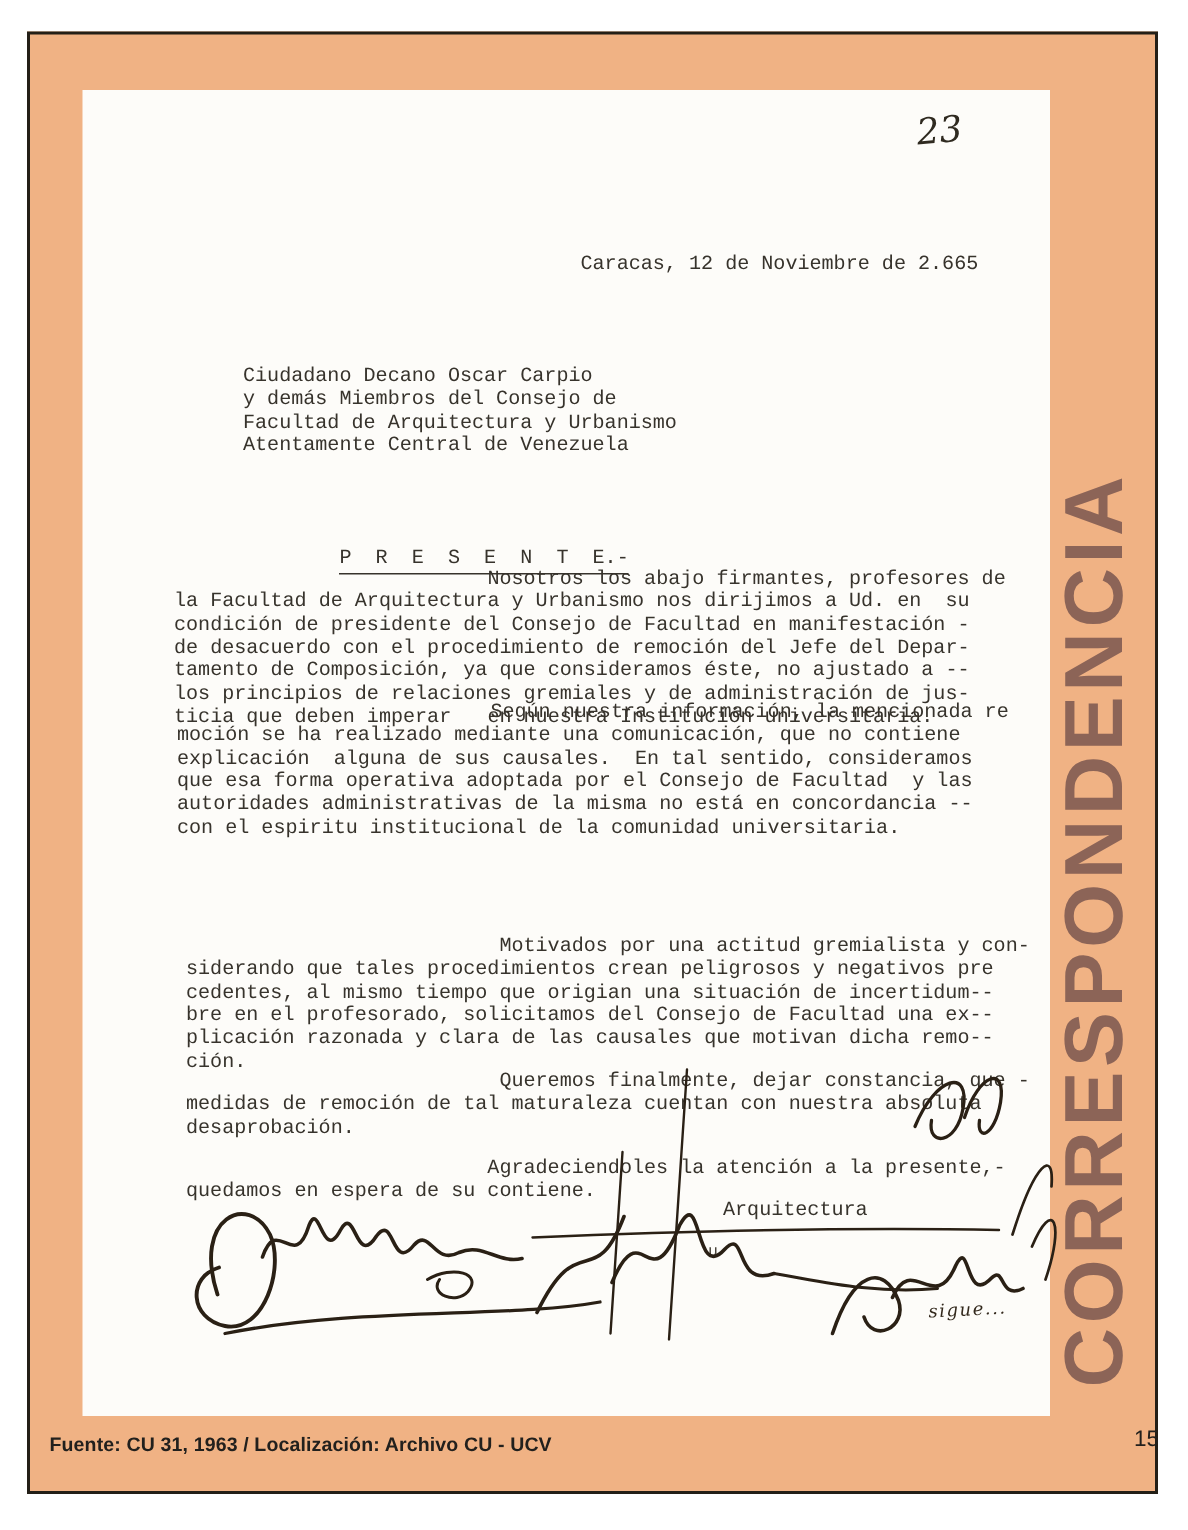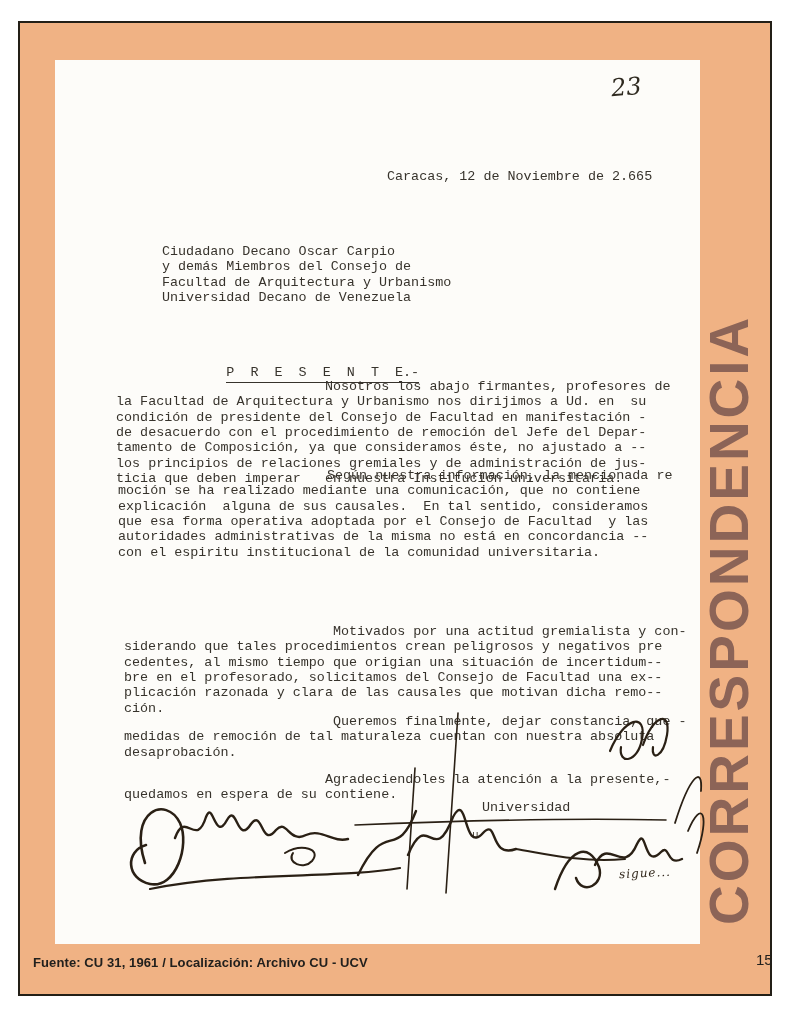--- a/index.html
+++ b/index.html
@@ -35,21 +35,21 @@
 
     <div class="doc">
 
       <div class="handnum" style="left:556px;top:13px;">23</div>
 
       <pre class="tw" style="left:332px;top:109px;">Caracas, 12 de Noviembre de 2.665</pre>
 
       <pre class="tw" style="left:107px;top:184px;">Ciudadano Decano Oscar Carpio
 y demás Miembros del Consejo de
 Facultad de Arquitectura y Urbanismo
-Universidad Decano de Venezuela</pre>
+Atentamente Central de Venezuela</pre>
 
       <div class="tw" style="left:107px;top:246px;">
         <span class="presente">P  R  E  S  E  N  T  E.-</span>
       </div>
 
       <pre class="tw" style="left:61px;top:299px;margin-top:20px;">                          Nosotros los abajo firmantes, profesores de
 la Facultad de Arquitectura y Urbanismo nos dirijimos a Ud. en  su
 condición de presidente del Consejo de Facultad en manifestación -
 de desacuerdo con el procedimiento de remoción del Jefe del Depar-
 tamento de Composición, ya que consideramos éste, no ajustado a --
@@ -66,21 +66,21 @@
 cedentes, al mismo tiempo que origian una situación de incertidum--
 bre en el profesorado, solicitamos del Consejo de Facultad una ex--
 plicación razonada y clara de las causales que motivan dicha remo--
 ción.</pre>
       <pre class="tw" style="left:69px;top:654px;">                          Queremos finalmente, dejar constancia, que -
 medidas de remoción de tal maturaleza cuentan con nuestra absoluta
 desaprobación.</pre>
       <pre class="tw" style="left:69px;top:712px;">                         Agradeciendoles la atención a la presente,-
 quedamos en espera de su contiene.</pre>
 
-      <div class="closing" style="left:427px;top:740px;">Universidad</div>
+      <div class="closing" style="left:427px;top:740px;">Arquitectura</div>
 
       <div class="stray" style="left:417px;top:769px;">u</div>
 
       <svg class="sigs" viewBox="0 0 615 210">
         <g fill="none" stroke="#2a2015" stroke-linecap="round">
 
           <path d="M325,65 L317,186" stroke-width="1.6"></path>
           <path d="M368,10 L356,190" stroke-width="1.6"></path>
 
           <path d="M265,122 C360,118 480,115 576,117" stroke-width="1.6"></path>
@@ -104,16 +104,16 @@
         </g>
       </svg>
 
       <div class="sig-note" style="left:564px;top:806px;">sigue...</div>
     </div>
 
   </div>
 
   <div class="vtitle">CORRESPONDENCIA</div>
 
-  <div class="footer-src">Fuente: CU 31, 1961 / Localización: Archivo CU - UCV</div>
+  <div class="footer-src">Fuente: CU 31, 1963 / Localización: Archivo CU - UCV</div>
 
   <div class="page-num">15</div>
 </div>
 
 </body></html>

